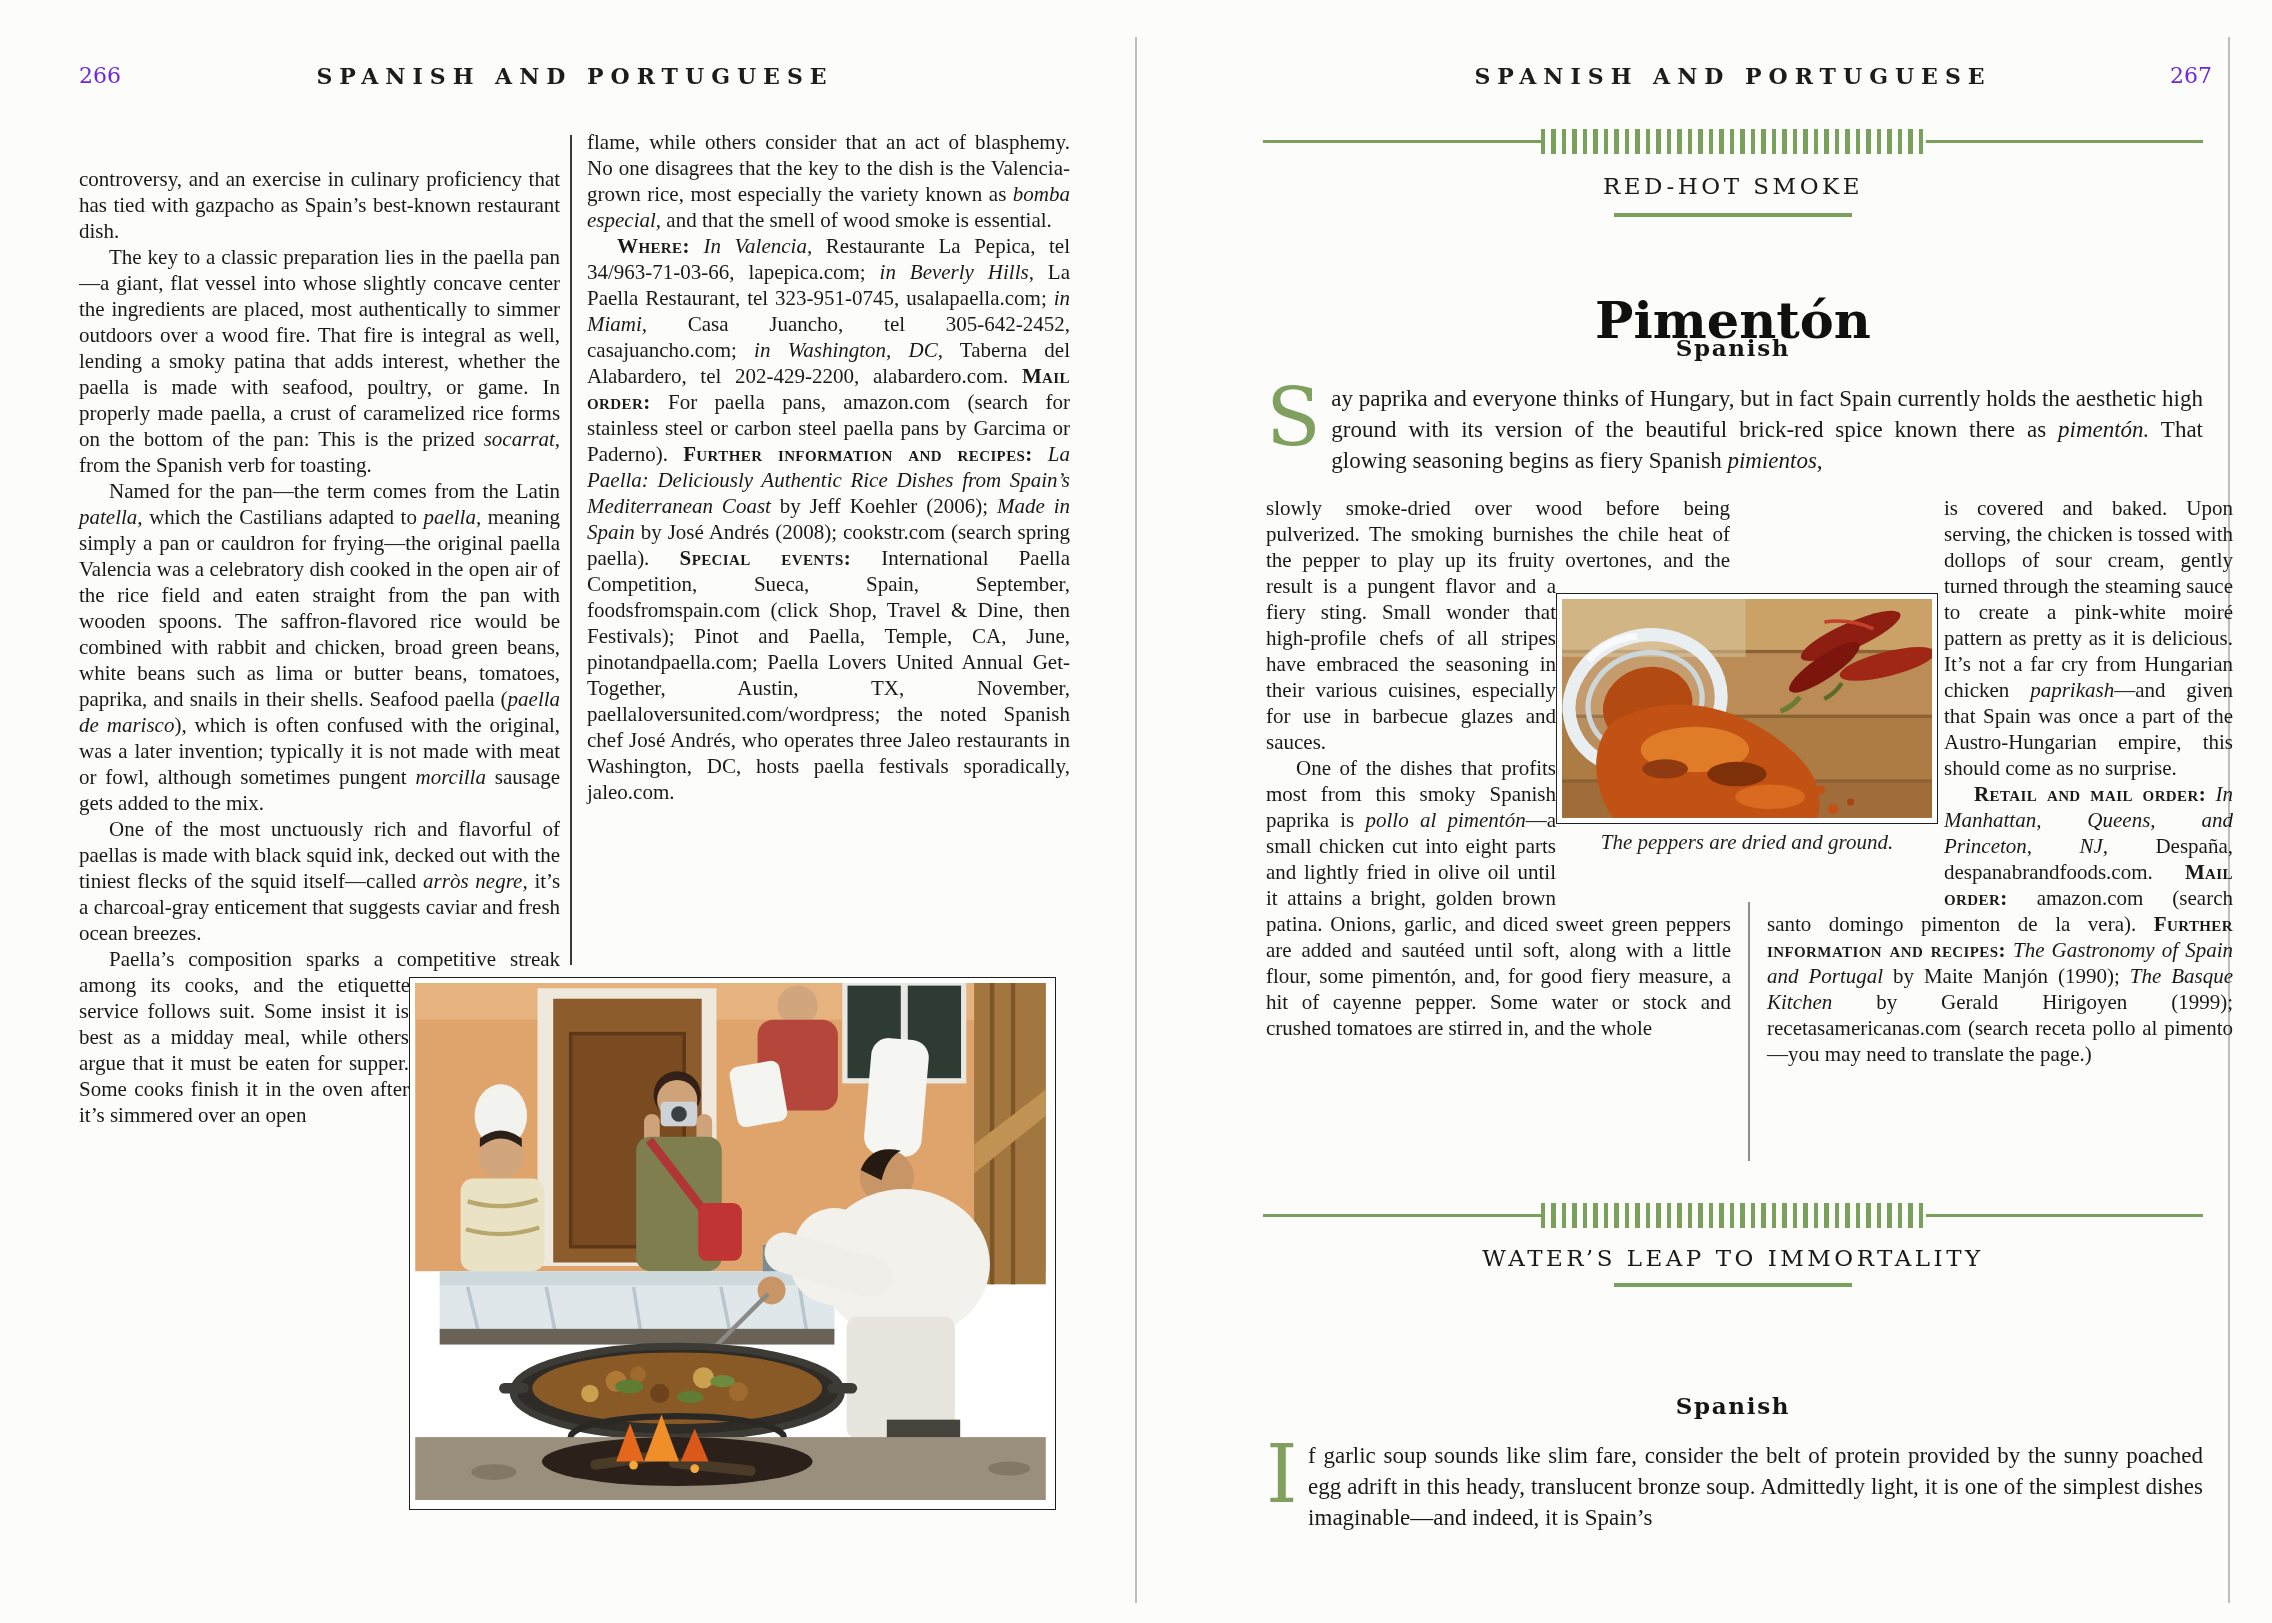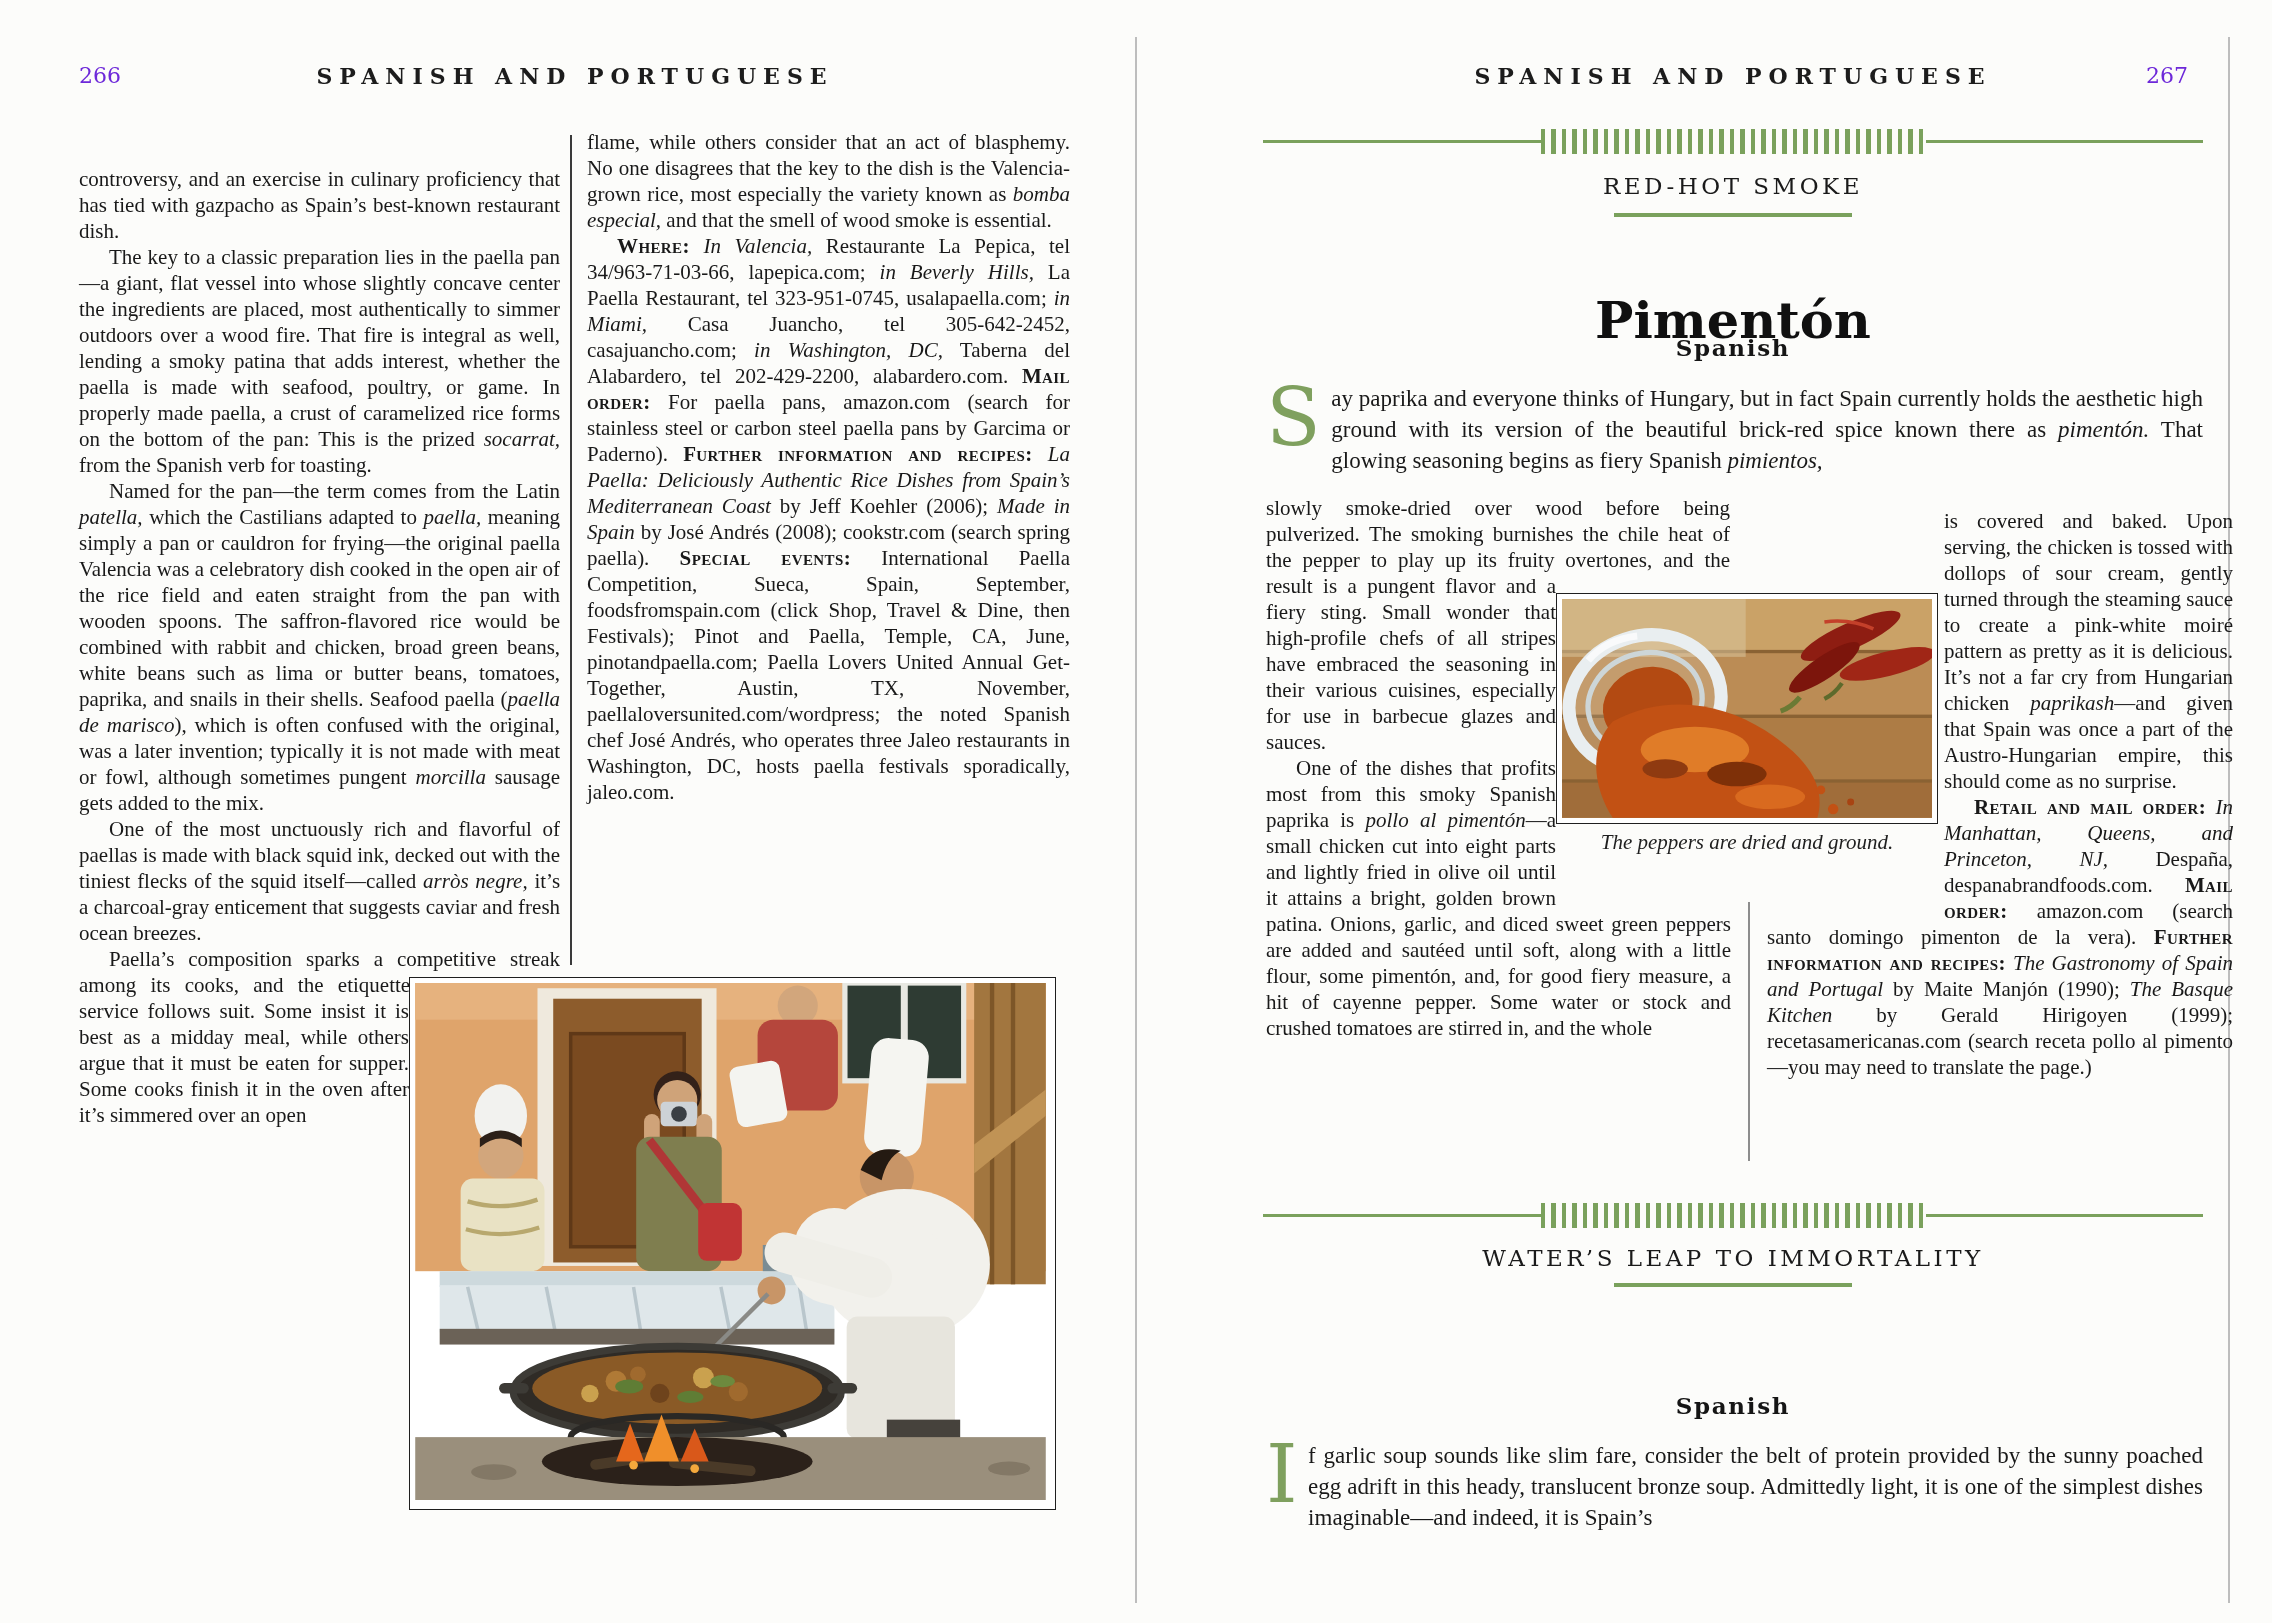--- a/index.html
+++ b/index.html
@@ -163,21 +163,21 @@
       <rect x="290" y="548" width="100" height="12" rx="6" fill="#4a3a28" transform="rotate(6 340 554)"></rect>
       <polygon points="230,548 246,504 262,548" fill="#e5671c"></polygon>
       <polygon points="262,548 282,494 302,548" fill="#f08f2a"></polygon>
       <polygon points="304,548 320,510 336,548" fill="#d9581a"></polygon>
       <circle cx="250" cy="552" r="5" fill="#f4a83c"></circle>
         <circle cx="320" cy="556" r="5" fill="#f4a83c"></circle>
     </svg>
   </div>
 
   <div class="abs runhead" style="left:1263px;top:63px;width:940px;text-align:center;">SPANISH AND PORTUGUESE</div>
-  <div class="abs pagenum" style="left:2146px;top:63px;width:66px;">267</div>
+  <div class="abs pagenum" style="left:2146px;top:63px;width:66px;text-align:right;">267</div>
 
   <div class="abs divider" style="left:1263px;top:129px;width:940px;">
     <div class="dline"></div>
     <div class="comb"></div>
     <div class="dline"></div>
   </div>
   <div class="abs kicker" style="left:1263px;top:173px;width:940px;">RED-HOT SMOKE</div>
   <div class="abs" style="left:1263px;top:213px;width:940px;">
     <div class="shortrule" style="width:238px;"></div>
   </div>
@@ -190,21 +190,21 @@
 
   <div class="abs bodycol" style="left:1266px;top:495px;width:465px;">
     <div class="sp spr1" style="height:98px;"></div>
     <div class="sp spr2" style="width:175px;height:294px;"></div>
     <div>
         <p class="para"><span class="">slowly smoke-dried over wood before being pulverized. The smoking burnishes the chile heat of the pepper to play up its fruity overtones, and the result is a pungent flavor and a fiery sting. Small wonder that high-profile chefs of all stripes have embraced the seasoning in their various cuisines, especially for use in barbecue glazes and sauces.</span></p>
         <p class="para ind"><span class="">One of the dishes that profits most from this smoky Spanish paprika is </span><span class="it">pollo al pimentón</span><span class="">—a small chicken cut into eight parts and lightly fried in olive oil until it attains a bright, golden brown patina. Onions, garlic, and diced sweet green peppers are added and sautéed until soft, along with a little flour, some pimentón, and, for good fiery measure, a hit of cayenne pepper. Some water or stock and crushed tomatoes are stirred in, and the whole</span></p>
       </div>
   </div>
 
-  <div class="abs bodycol" style="left:1767px;top:508px;width:466px;">
+  <div class="abs bodycol" style="left:1767px;top:495px;width:466px;">
     <div class="sp spl1" style="width:177px;height:404px;"></div>
     <div>
         <p class="para"><span class="">is covered and baked. Upon serving, the chicken is tossed with dollops of sour cream, gently turned through the steaming sauce to create a pink-white moiré pattern as pretty as it is delicious. It’s not a far cry from Hungarian chicken </span><span class="it">paprikash</span><span class="">—and given that Spain was once a part of the Austro-Hungarian empire, this should come as no surprise.</span></p>
         <p class="para ind"><span class="sc">Retail and mail order:</span><span class=""> </span><span class="it">In Manhattan, Queens, and Princeton, NJ,</span><span class=""> Despaña, despanabrandfoods.com. </span><span class="sc">Mail order:</span><span class=""> amazon.com (search santo domingo pimenton de la vera). </span><span class="sc">Further information and recipes:</span><span class=""> </span><span class="it">The Gastronomy of Spain and Portugal</span><span class=""> by Maite Manjón (1990); </span><span class="it">The Basque Kitchen</span><span class=""> by Gerald Hirigoyen (1999); recetasamericanas.com (search receta pollo al pimento—you may need to translate the page.)</span></p>
       </div>
   </div>
 
   <div class="abs photo" style="left:1556px;top:593px;width:382px;height:231px;">
     <svg width="370" height="219" viewBox="0 0 423 250">
       <rect x="0" y="0" width="423" height="250" fill="#b5854e"></rect>

